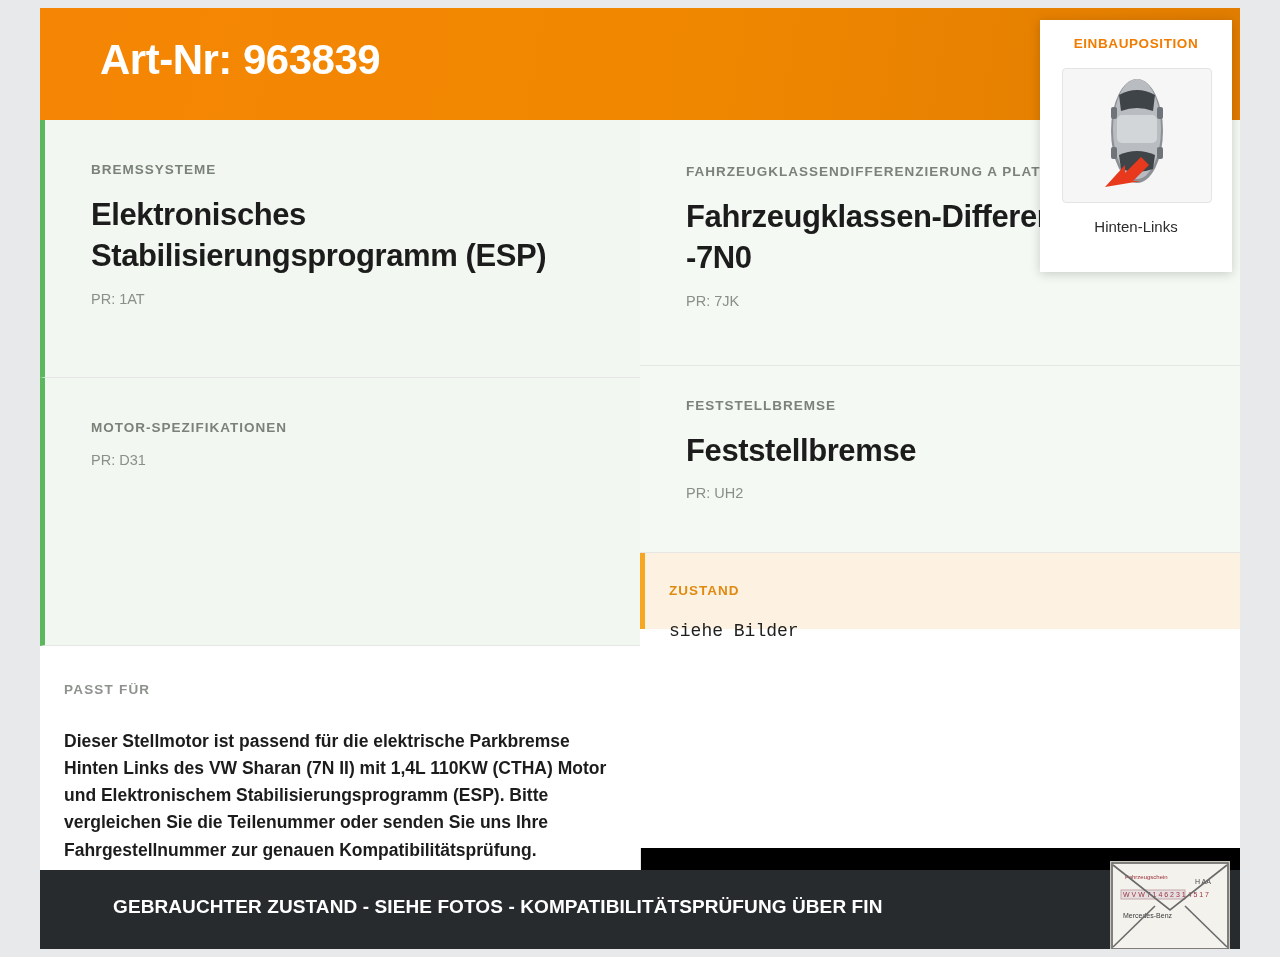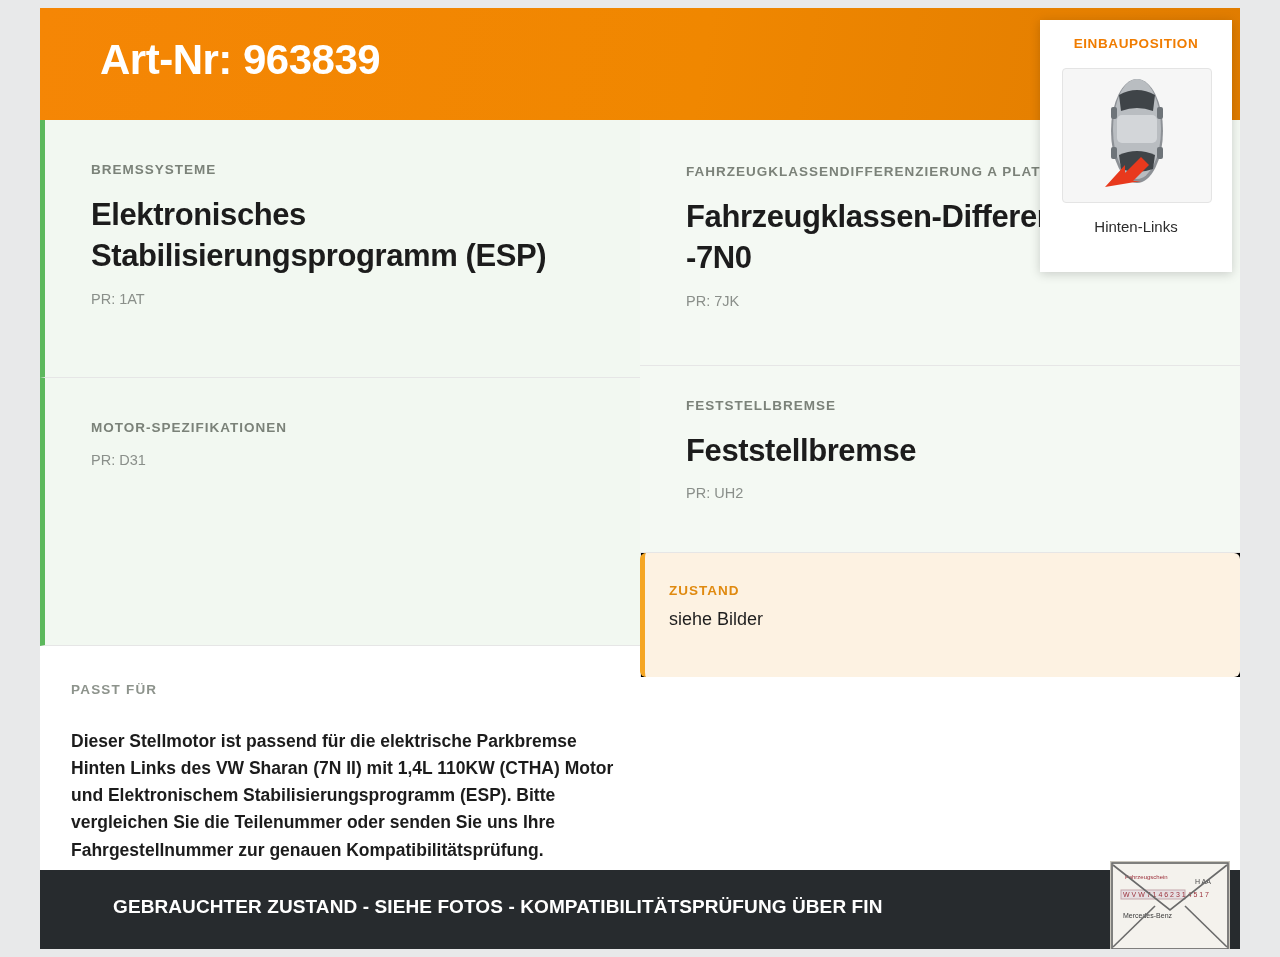--- a/index.html
+++ b/index.html
@@ -135,23 +135,24 @@
     color: #1c1c1c;
     line-height: 1.35;
     letter-spacing: -0.4px;
   }
   .cell-pr {
     margin-top: 14px;
     font-size: 14.5px;
     color: #8a8f8a;
   }
   .cell-sub {
-    margin-top: 8px;
+    margin-top: 20px;
     font-size: 18px;
     color: #1e1e1e;
+    font-family: Liberation Mono, monospace;
   }
   .passt .cell-label {
     color: #8d938c;
     letter-spacing: 1.2px;
   }
   .passt-text {
     margin-top: 28px;
     font-size: 17.5px;
     font-weight: bold;
     color: #1c1c1c;
@@ -234,42 +235,42 @@
         <div class="cell-label">BREMSSYSTEME</div>
         <div class="cell-value">Elektronisches Stabilisierungsprogramm (ESP)</div>
         <div class="cell-pr">PR: 1AT</div>
       </div>
 
       <div class="cell green" style="height:268px;">
         <div class="cell-label">MOTOR-SPEZIFIKATIONEN</div>
         <div class="cell-pr">PR: D31</div>
       </div>
 
-      <div class="cell plain passt" style="height:224px;padding-top:34px;padding-left:31px;padding-right:22px;border-bottom:none;">
+      <div class="cell plain passt" style="height:224px;padding-top:34px;padding-left:24px;padding-right:22px;border-bottom:none;">
         <div class="cell-label">PASST FÜR</div>
         <div class="passt-text">Dieser Stellmotor ist passend für die elektrische Parkbremse Hinten Links des VW Sharan (7N II) mit 1,4L 110KW (CTHA) Motor und Elektronischem Stabilisierungsprogramm (ESP). Bitte vergleichen Sie die Teilenummer oder senden Sie uns Ihre Fahrgestellnummer zur genauen Kompatibilitätsprüfung.</div>
       </div>
 
     </div>
 
     <div class="col-right">
 
       <div class="cell plain" style="height:246px;background:#f4f9f3;padding-top:42px;">
         <div class="cell-label">FAHRZEUGKLASSENDIFFERENZIERUNG A PLATTFORMTEILE</div>
         <div class="cell-value">Fahrzeugklassen-Differenzierung -7N0</div>
         <div class="cell-pr">PR: 7JK</div>
       </div>
 
       <div class="cell plain" style="height:187px;background:#f4f9f3;padding-top:30px;">
         <div class="cell-label">FESTSTELLBREMSE</div>
         <div class="cell-value">Feststellbremse</div>
         <div class="cell-pr">PR: UH2</div>
       </div>
 
-      <div class="cell amber" style="height:124px;padding-top:28px;padding-left:24px;border-bottom:none;border-radius:6px;">
+      <div class="cell amber" style="height:76px;padding-top:28px;padding-left:24px;border-bottom:none;">
         <div class="cell-label amber-label">ZUSTAND</div>
         <div class="cell-sub">siehe Bilder</div>
       </div>
 
       <div style="height:219px;background:#ffffff;"></div>
 
     </div>
   </div>
 
   <div class="footer">

